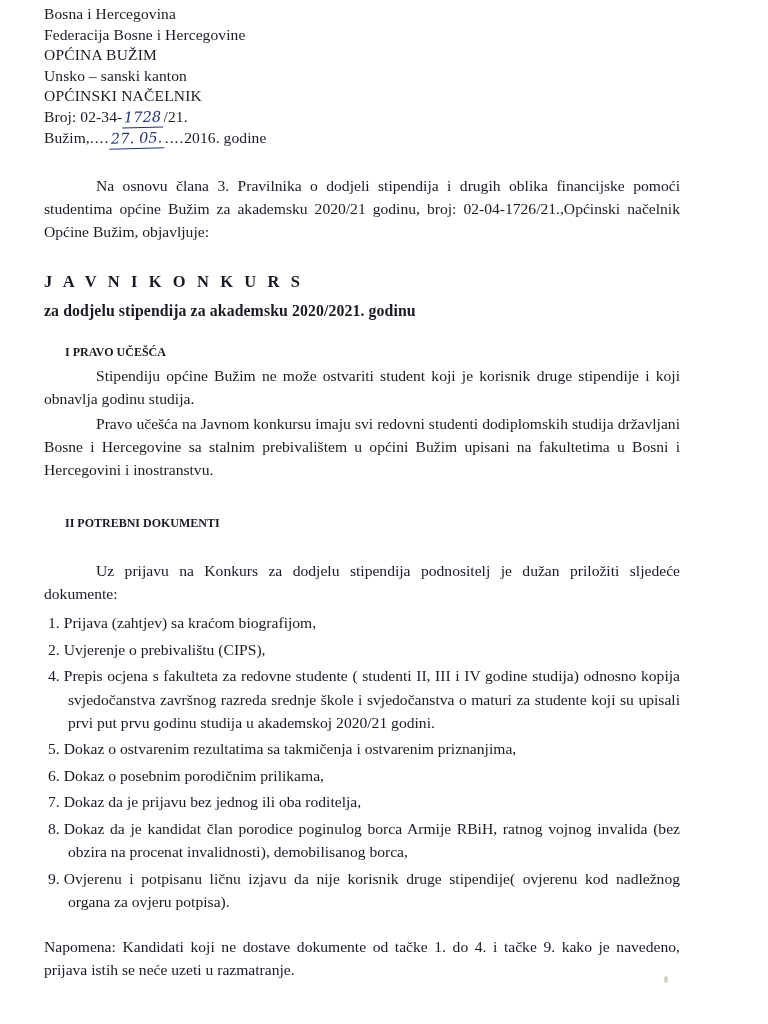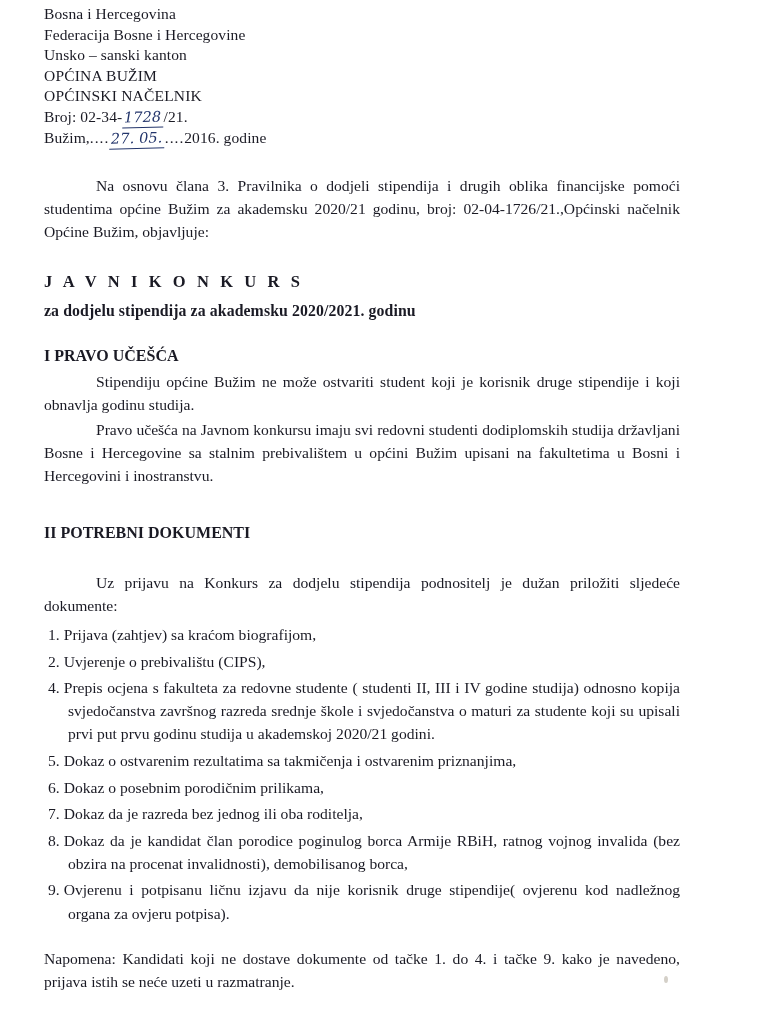--- a/index.html
+++ b/index.html
@@ -79,23 +79,24 @@
     letter-spacing: 3.6px;
   }
   .konkurs-sub {
     font-weight: bold;
     font-size: 15.8px;
     margin-top: 5px;
     letter-spacing: 0.1px;
   }
   .section-heading {
     font-weight: bold;
-    font-size: 16px;
+    font-size: 12px;
     margin-top: 22px;
     margin-bottom: 2px;
+    margin-left: 21px;
   }
   .section-heading.gap-lg {
     margin-top: 34px;
   }
   .para {
     text-indent: 52px;
     text-align: justify;
     margin-top: 2px;
   }
   .docs-intro {
@@ -132,22 +133,22 @@
   }
 </style>
 </head>
 <body>
 
 <div class="page">
 
   <div class="header-block">
     <div class="header-line">Bosna i Hercegovina</div>
     <div class="header-line">Federacija Bosne i Hercegovine</div>
+    <div class="header-line caps">OPĆINA BUŽIM</div>
     <div class="header-line">Unsko – sanski kanton</div>
-    <div class="header-line caps">OPĆINA BUŽIM</div>
     <div class="header-line caps">OPĆINSKI NAČELNIK</div>
 
     <div class="num-line">
       <span>Broj: 02-34-</span>
       <span class="handwriting underlined">1728</span>
       <span>/21.</span>
     </div>
 
     <div class="date-line">
       <span>Bužim, </span>
@@ -173,21 +174,21 @@
 
     <div class="section-heading gap-lg">II POTREBNI DOKUMENTI</div>
     <div class="docs-intro">Uz prijavu na Konkurs za dodjelu stipendija podnositelj je dužan priložiti sljedeće dokumente:</div>
 
     <ul class="docs-list">
       <li><span class="numlab">1.</span><span>Prijava (zahtjev) sa kraćom biografijom,</span></li>
       <li><span class="numlab">2.</span><span>Uvjerenje o prebivalištu (CIPS),</span></li>
       <li><span class="numlab">4.</span><span>Prepis ocjena s fakulteta za redovne studente ( studenti II, III i IV godine studija) odnosno kopija svjedočanstva završnog razreda srednje škole i svjedočanstva o maturi za studente koji su upisali prvi put prvu godinu studija u akademskoj 2020/21 godini.</span></li>
       <li><span class="numlab">5.</span><span>Dokaz o ostvarenim rezultatima sa takmičenja i ostvarenim priznanjima,</span></li>
       <li><span class="numlab">6.</span><span>Dokaz o posebnim porodičnim prilikama,</span></li>
-      <li><span class="numlab">7.</span><span>Dokaz da je razreda bez jednog ili oba roditelja,</span></li>
+      <li><span class="numlab">7.</span><span>Dokaz da je prijavu bez jednog ili oba roditelja,</span></li>
       <li><span class="numlab">8.</span><span>Dokaz da je kandidat član porodice poginulog borca Armije RBiH, ratnog vojnog invalida (bez obzira na procenat invalidnosti), demobilisanog borca,</span></li>
       <li><span class="numlab">9.</span><span>Ovjerenu i potpisanu ličnu izjavu da nije korisnik druge stipendije( ovjerenu kod nadležnog organa za ovjeru potpisa).</span></li>
     </ul>
 
     <div class="note">Napomena: Kandidati koji ne dostave dokumente od tačke 1. do 4.  i tačke 9. kako je navedeno, prijava istih se neće uzeti u razmatranje.</div>
   </div>
 
   <div class="spot" style="left:664px; top:976px;"></div>
 </div>
 

